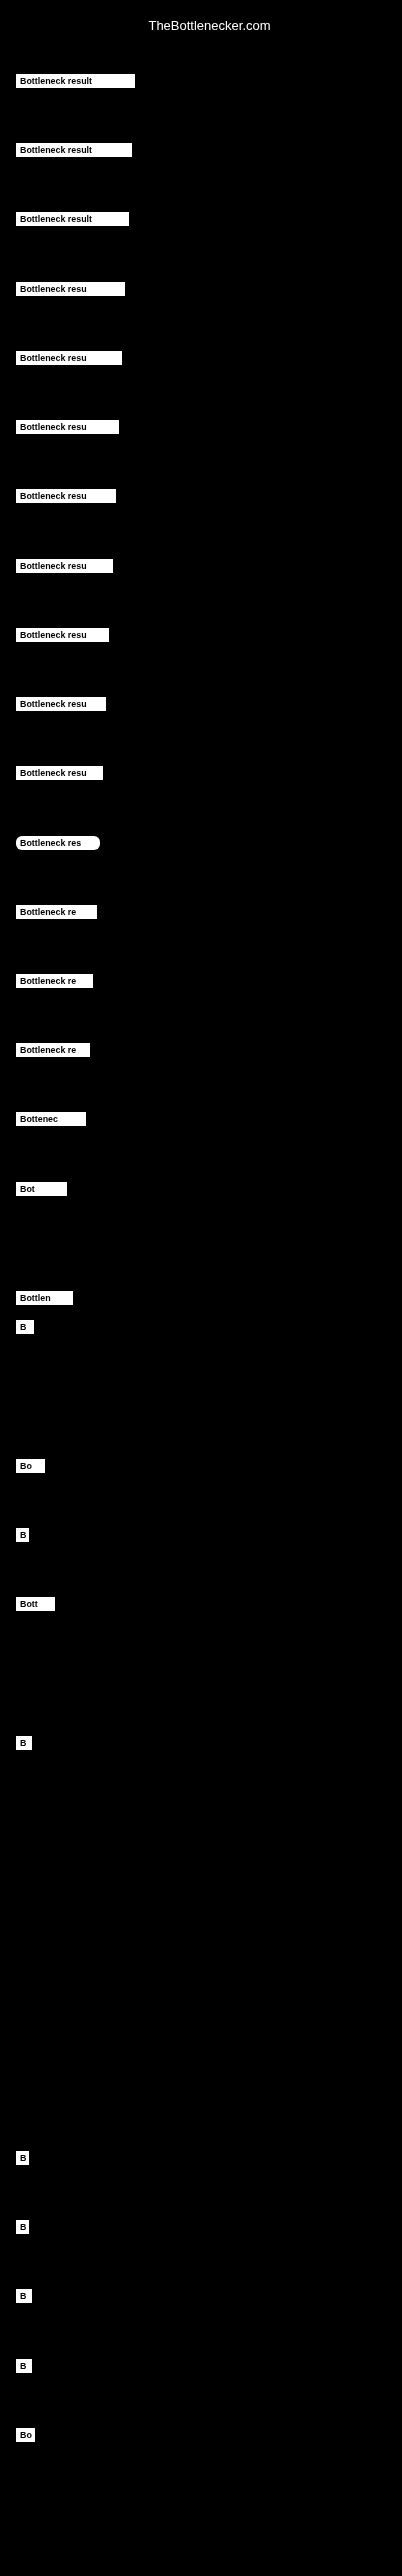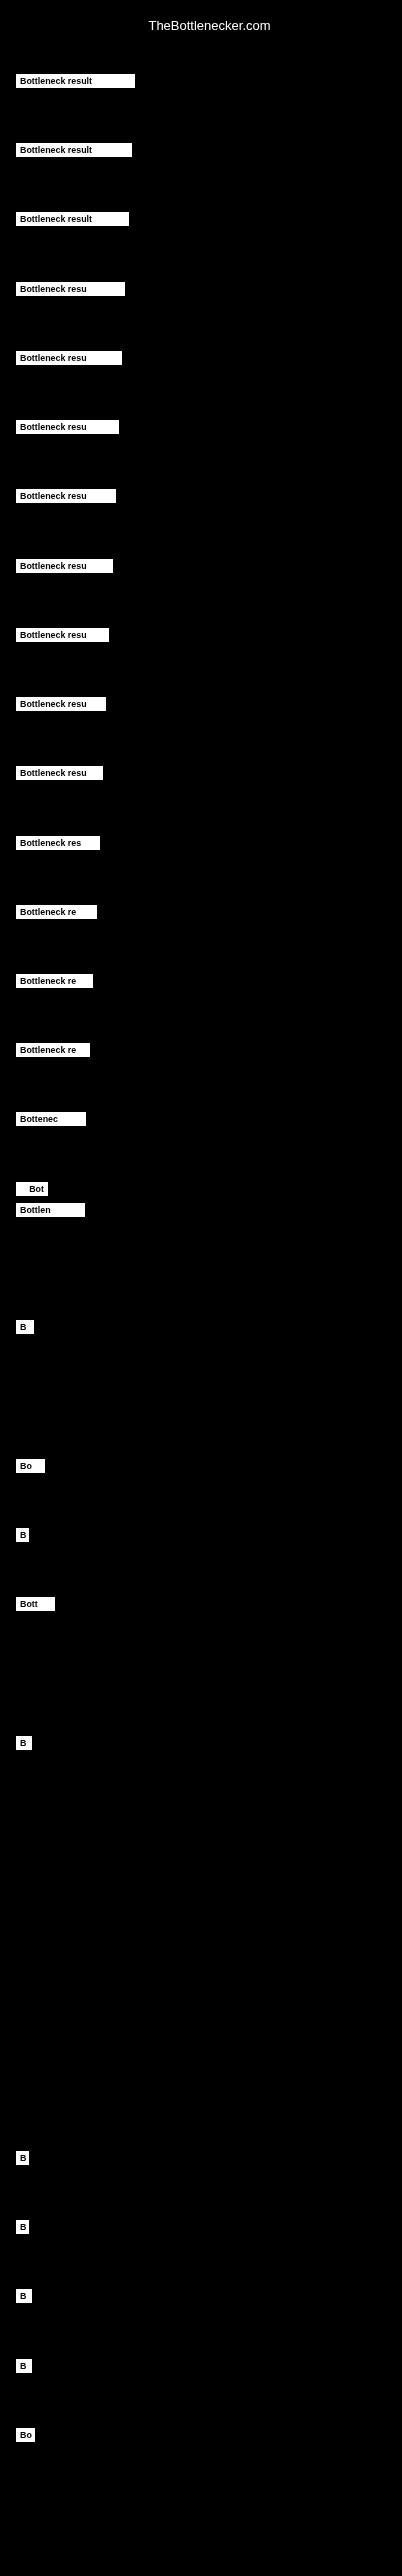--- a/index.html
+++ b/index.html
@@ -39,27 +39,27 @@
     <div class="bottleneck-bar" style="top: 98px; width: 116px;">Bottleneck result</div>
     <div class="bottleneck-bar" style="top: 167px; width: 113px;">Bottleneck result</div>
     <div class="bottleneck-bar" style="top: 237px; width: 109px;">Bottleneck resu</div>
     <div class="bottleneck-bar" style="top: 306px; width: 106px;">Bottleneck resu</div>
     <div class="bottleneck-bar" style="top: 375px; width: 103px;">Bottleneck resu</div>
     <div class="bottleneck-bar" style="top: 444px; width: 100px;">Bottleneck resu</div>
     <div class="bottleneck-bar" style="top: 514px; width: 97px;">Bottleneck resu</div>
     <div class="bottleneck-bar" style="top: 583px; width: 93px;">Bottleneck resu</div>
     <div class="bottleneck-bar" style="top: 652px; width: 90px;">Bottleneck resu</div>
     <div class="bottleneck-bar" style="top: 721px; width: 87px;">Bottleneck resu</div>
-    <div class="bottleneck-bar" style="top: 791px; width: 84px;">Bottleneck res</div>
+    <div class="bottleneck-bar" style="top: 791px; width: 84px; border-radius: 6px;">Bottleneck res</div>
     <div class="bottleneck-bar" style="top: 860px; width: 81px;">Bottleneck re</div>
     <div class="bottleneck-bar" style="top: 929px; width: 77px;">Bottleneck re</div>
     <div class="bottleneck-bar" style="top: 998px; width: 74px;">Bottleneck re</div>
     <div class="bottleneck-bar" style="top: 1067px; width: 70px;">Bottenec</div>
-    <div class="bottleneck-bar" style="top: 1137px; width: 32px; text-align: right;">Bot</div>
-    <div class="bottleneck-bar" style="top: 1158px; width: 69px;">Bottlen</div>
+    <div class="bottleneck-bar" style="top: 1137px; width: 51px;">Bot</div>
+    <div class="bottleneck-bar" style="top: 1246px; width: 57px;">Bottlen</div>
     <div class="bottleneck-bar" style="top: 1275px; width: 17.7px;">B</div>
     <div class="bottleneck-bar" style="top: 1414px; width: 29px;">Bo</div>
     <div class="bottleneck-bar" style="top: 1483px; width: 13px;">B</div>
     <div class="bottleneck-bar" style="top: 1552px; width: 39px;">Bott</div>
     <div class="bottleneck-bar" style="top: 1691px; width: 16px;">B</div>
     <div class="bottleneck-bar" style="top: 2106px; width: 13px;">B</div>
     <div class="bottleneck-bar" style="top: 2175px; width: 13px;">B</div>
     <div class="bottleneck-bar" style="top: 2244px; width: 16px;">B</div>
     <div class="bottleneck-bar" style="top: 2314px; width: 16px;">B</div>
     <div class="bottleneck-bar" style="top: 2383px; width: 19.3px;">Bo</div>

